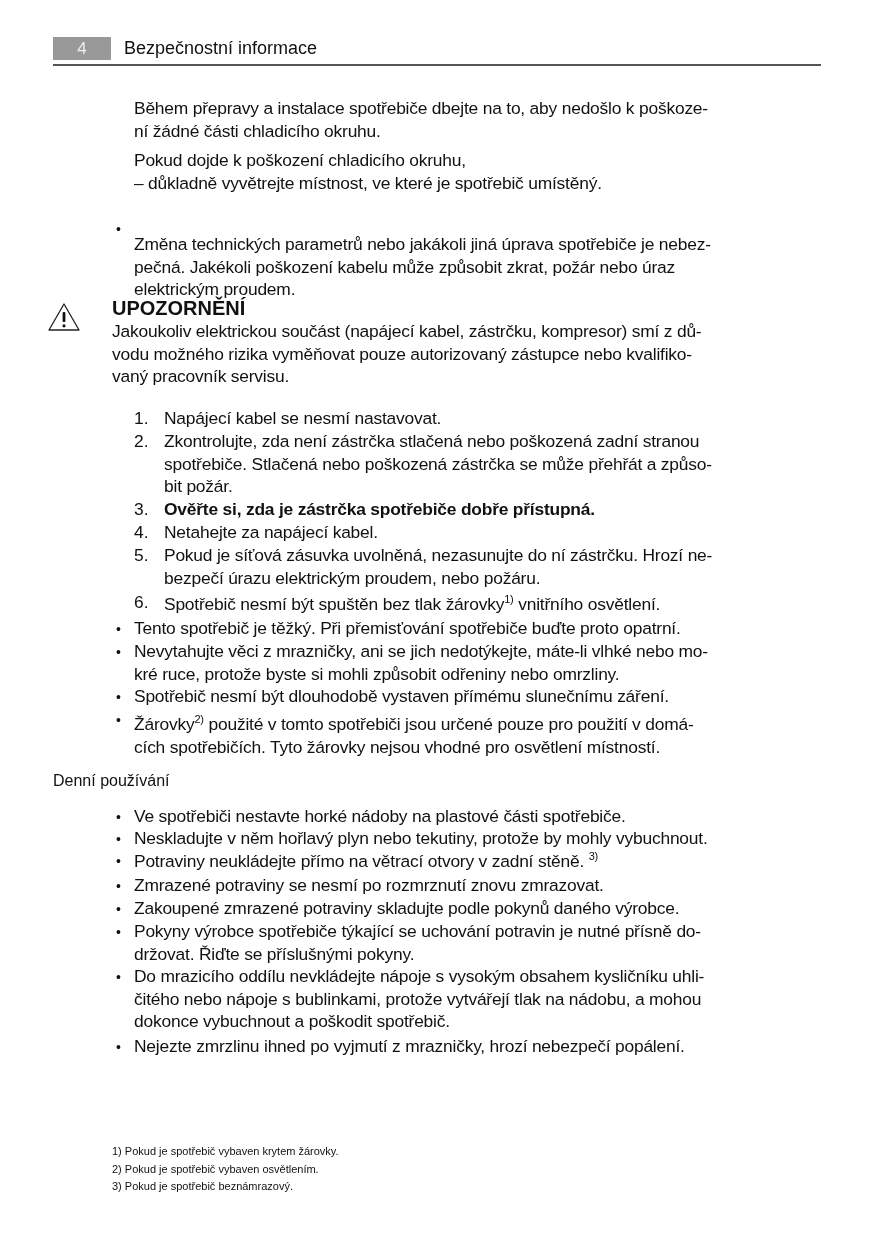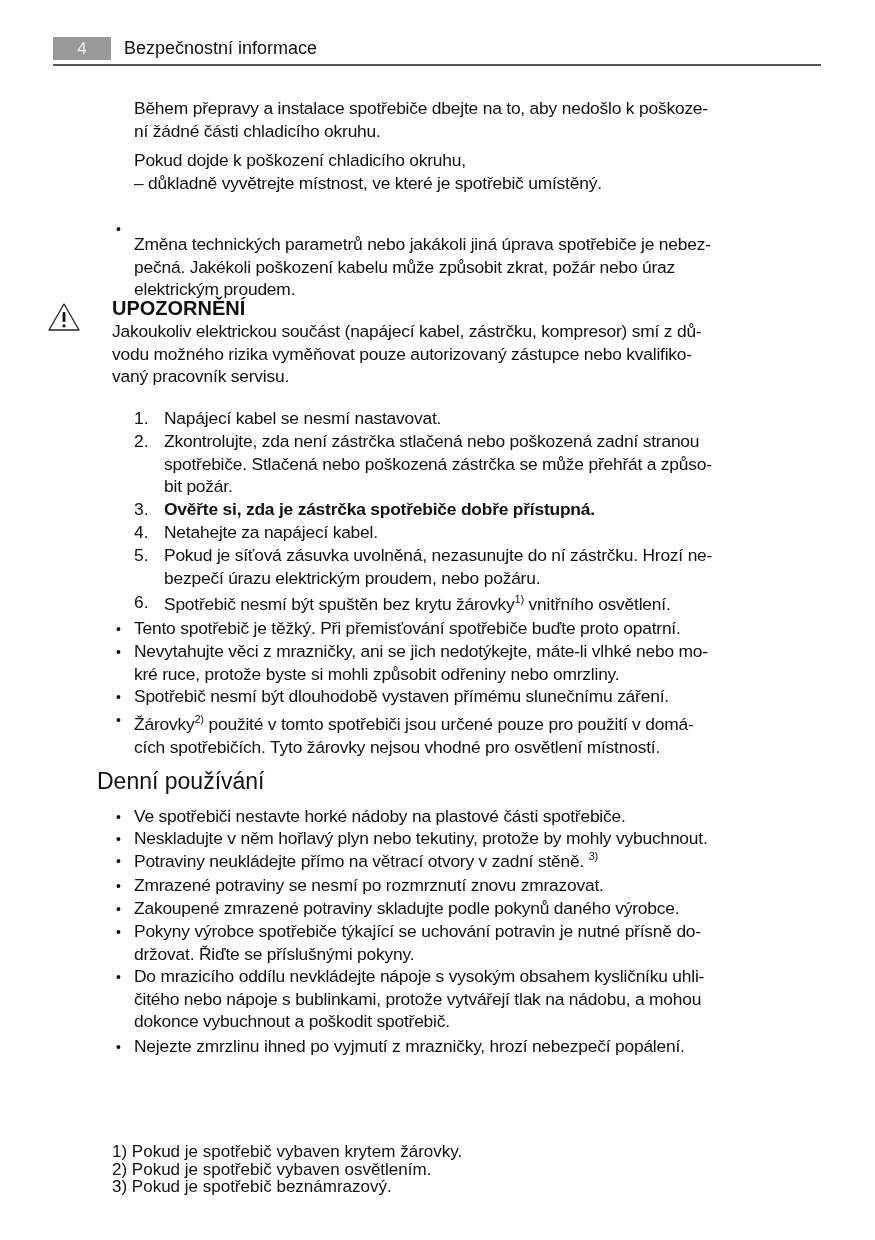--- a/index.html
+++ b/index.html
@@ -10,25 +10,25 @@
               color: #eeeeee; font-size: 17px; text-align: center; line-height: 23px; }
   .header-title { position: absolute; left: 71px; top: 0; font-size: 18px; line-height: 23px; color: #111; }
   .header-rule { position: absolute; left: 0; top: 27px; width: 768px; height: 2px; background: #555; }
   .p { position: absolute; font-size: 17.4px; line-height: 22.6px; letter-spacing: -0.2px; }
   .line { white-space: nowrap; }
   .sup { font-size: 11px; vertical-align: 7px; line-height: 0; }
 
   .warn-icon { position: absolute; left: 47px; top: 302px; width: 34px; height: 30px; }
   .warn-title { position: absolute; left: 112px; top: 297px; font-size: 20px; font-weight: bold; line-height: 22.6px; }
 
-  .section-title { position: absolute; left: 53px; top: 767px; font-size: 23px; line-height: 28px; margin-left: 44px; }
+  .section-title { position: absolute; left: 53px; top: 767px; font-size: 16px; line-height: 28px; }
   .bullet { position: absolute; font-size: 14px; }
   .num { position: absolute; font-size: 17.4px; line-height: 22.6px; }
 
-  .footnotes { position: absolute; left: 112px; top: 1143px; font-size: 17px; line-height: 17.5px; }
+  .footnotes { position: absolute; left: 112px; top: 1143px; font-size: 11px; line-height: 17.5px; }
 </style>
 </head>
 <body>
 
 <div class="header">
   <div class="page-num">4</div>
   <div class="header-title">Bezpečnostní informace</div>
   <div class="header-rule"></div>
 </div>
 
@@ -78,21 +78,21 @@
   <div class="p" style="left:164px; top:521px;">
     <div class="line">Netahejte za napájecí kabel.</div>
   </div>
   <span class="num" style="left:134px; top:544px;">5.</span>
   <div class="p" style="left:164px; top:544px;">
     <div class="line">Pokud je síťová zásuvka uvolněná, nezasunujte do ní zástrčku. Hrozí ne-</div>
     <div class="line">bezpečí úrazu elektrickým proudem, nebo požáru.</div>
   </div>
   <span class="num" style="left:134px; top:591px;">6.</span>
   <div class="p" style="left:164px; top:593px;">
-    <div class="line"><span>Spotřebič nesmí být spuštěn bez krytu žárovky</span><span class="sup">1)</span><span> vnitřního osvětlení.</span></div>
+    <div class="line"><span>Spotřebič nesmí být spuštěn bez tlak žárovky</span><span class="sup">1)</span><span> vnitřního osvětlení.</span></div>
   </div>
 </div>
 
 <div>
   <span class="bullet" style="left:116px; top:621px;">•</span>
   <div class="p" style="left:134px; top:617px;">
     <div class="line">Tento spotřebič je těžký. Při přemisťování spotřebiče buďte proto opatrní.</div>
   </div>
   <span class="bullet" style="left:116px; top:644px;">•</span>
   <div class="p" style="left:134px; top:640px;">

